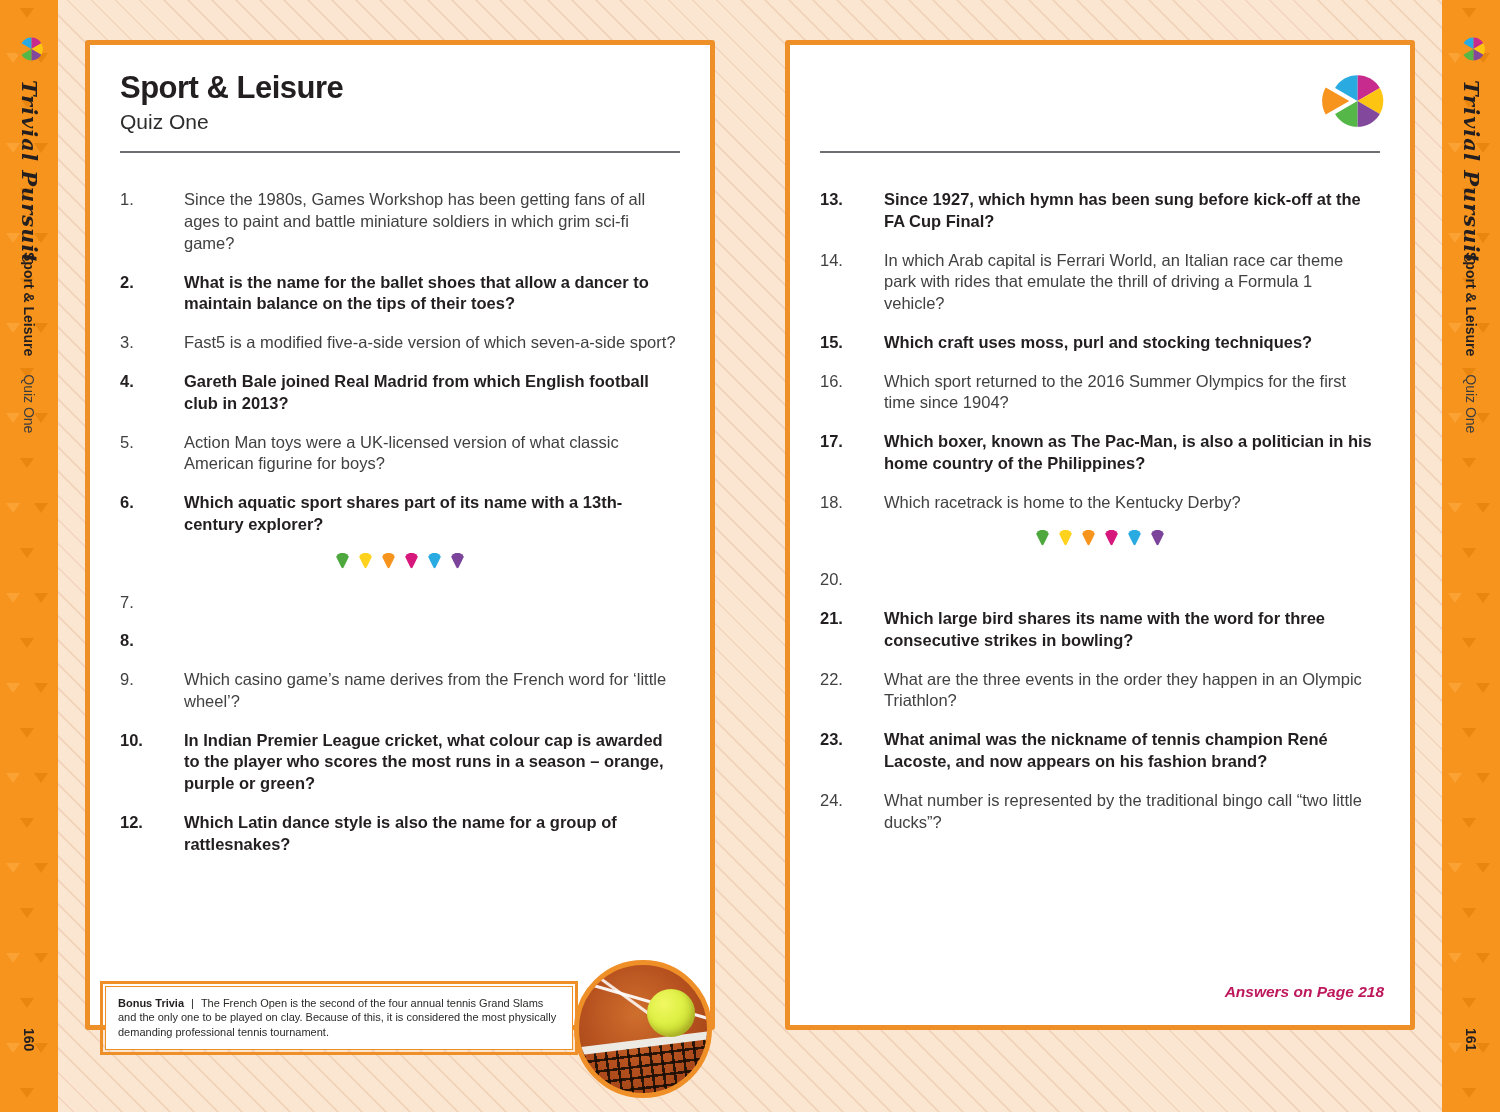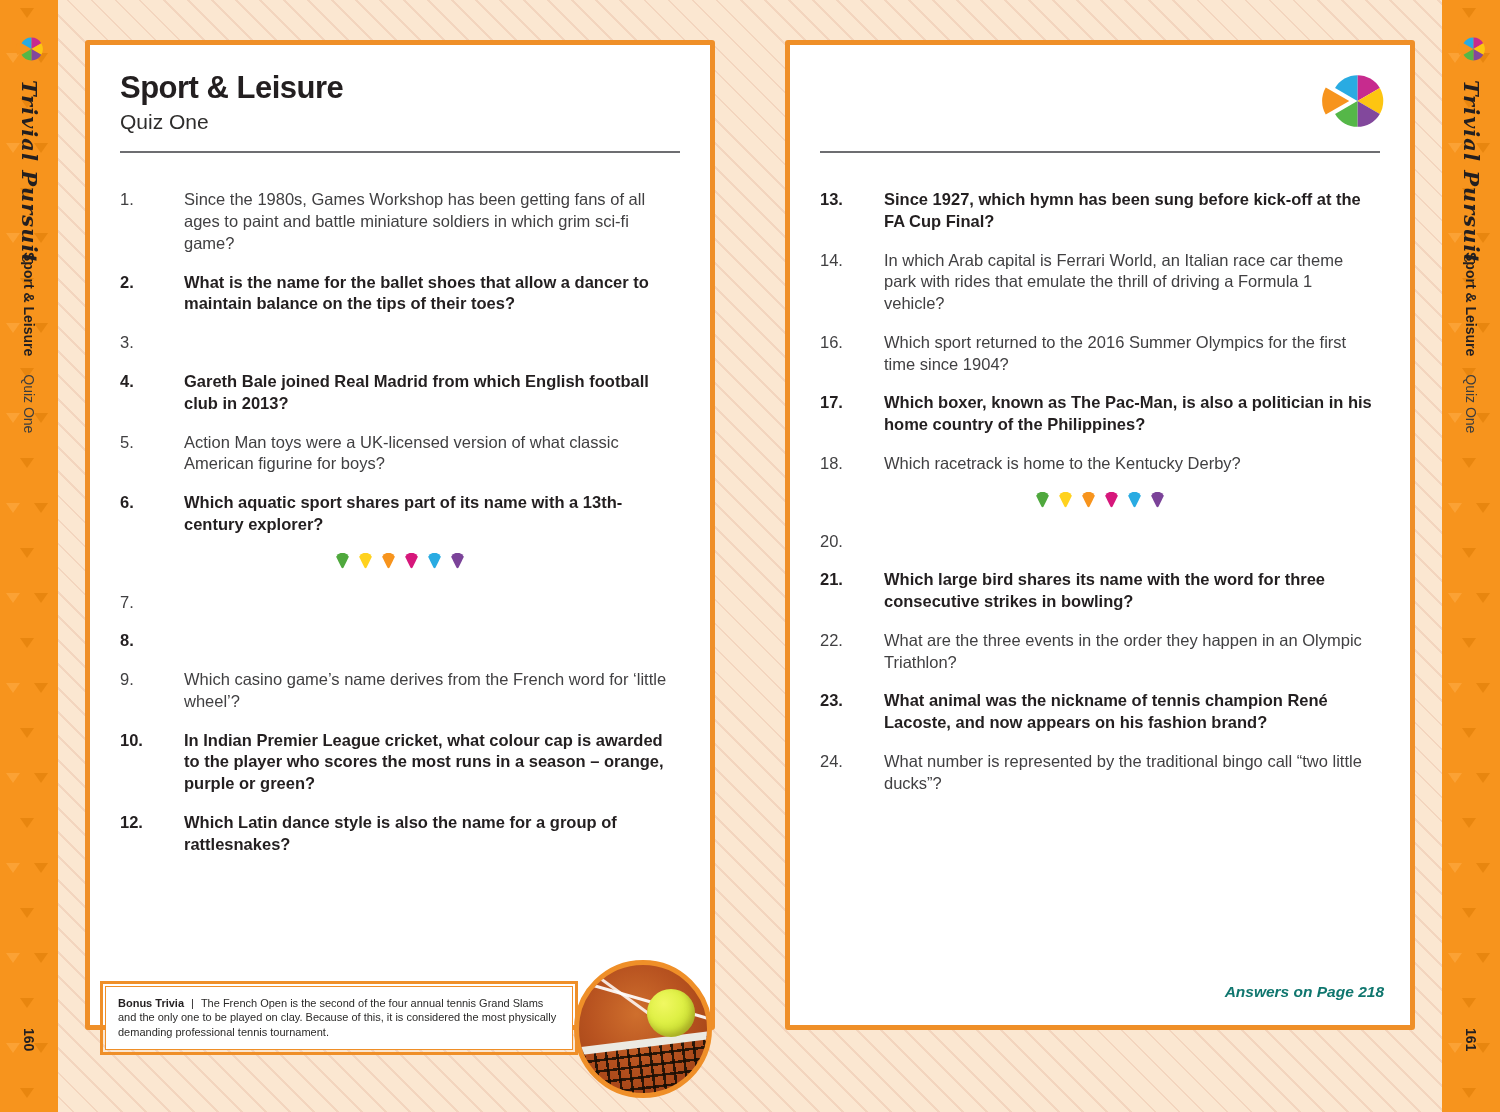--- a/index.html
+++ b/index.html
@@ -38,21 +38,21 @@
   .questions{margin-top:36px;}
   .q{display:grid;grid-template-columns:64px 1fr;margin-bottom:17px;
      font-size:16.5px;line-height:1.32;color:#414042;}
   .q.bold{font-weight:700;color:#231f20;}
   .qtext{padding-right:4px;}
 
   .wedge-divider{display:flex;justify-content:center;gap:8px;margin:4px 0 22px;}
   .wedge-divider svg{width:15px;height:17px;display:block;}
 
   .answers-note{position:absolute;right:26px;bottom:24px;font-style:italic;
-    font-weight:600;font-size:15.5px;color:#0f766e;margin-left:13px;}
+    font-weight:600;font-size:15.5px;color:#be185d;margin-left:13px;}
 
   
   .bonus-box{position:absolute;left:105px;top:986px;width:468px;box-sizing:border-box;
     background:#fff;border:1px solid #ef8f28;outline:3px solid #ef8f28;outline-offset:2px;
     padding:9px 12px 10px;z-index:5;}
   .bonus-text{margin:0;font-size:11px;line-height:1.3;color:#2b2a29;}
   .bonus-label{font-weight:700;color:#231f20;}
   .bonus-sep{margin:0 7px;color:#231f20;font-weight:400;}
 
   
@@ -195,20 +195,21 @@
         <div class="q">
           <span class="qnum">1.</span>
           <span class="qtext">Since the 1980s, Games Workshop has been getting fans of all ages to paint and battle miniature soldiers in which grim sci-fi game?</span>
         </div>
         <div class="q bold">
           <span class="qnum">2.</span>
           <span class="qtext">What is the name for the ballet shoes that allow a dancer to maintain balance on the tips of their toes?</span>
         </div>
         <div class="q">
           <span class="qnum">3.</span>
+          <span class="qtext">Fast5 is a modified five-a-side version of which seven-a-side sport?</span>
         </div>
         <div class="q bold">
           <span class="qnum">4.</span>
           <span class="qtext">Gareth Bale joined Real Madrid from which English football club in 2013?</span>
         </div>
         <div class="q">
           <span class="qnum">5.</span>
           <span class="qtext">Action Man toys were a UK-licensed version of what classic American figurine for boys?</span>
         </div>
         <div class="q bold">
@@ -269,20 +270,24 @@
     <hr class="rule">
     <div class="questions" id="right-questions">
         <div class="q bold">
           <span class="qnum">13.</span>
           <span class="qtext">Since 1927, which hymn has been sung before kick-off at the FA Cup Final?</span>
         </div>
         <div class="q">
           <span class="qnum">14.</span>
           <span class="qtext">In which Arab capital is Ferrari World, an Italian race car theme park with rides that emulate the thrill of driving a Formula 1 vehicle?</span>
         </div>
+        <div class="q bold">
+          <span class="qnum">15.</span>
+          <span class="qtext">Which craft uses moss, purl and stocking techniques?</span>
+        </div>
         <div class="q">
           <span class="qnum">16.</span>
           <span class="qtext">Which sport returned to the 2016 Summer Olympics for the first time since 1904?</span>
         </div>
         <div class="q bold">
           <span class="qnum">17.</span>
           <span class="qtext">Which boxer, known as The Pac-Man, is also a politician in his home country of the Philippines?</span>
         </div>
         <div class="q">
           <span class="qnum">18.</span>

